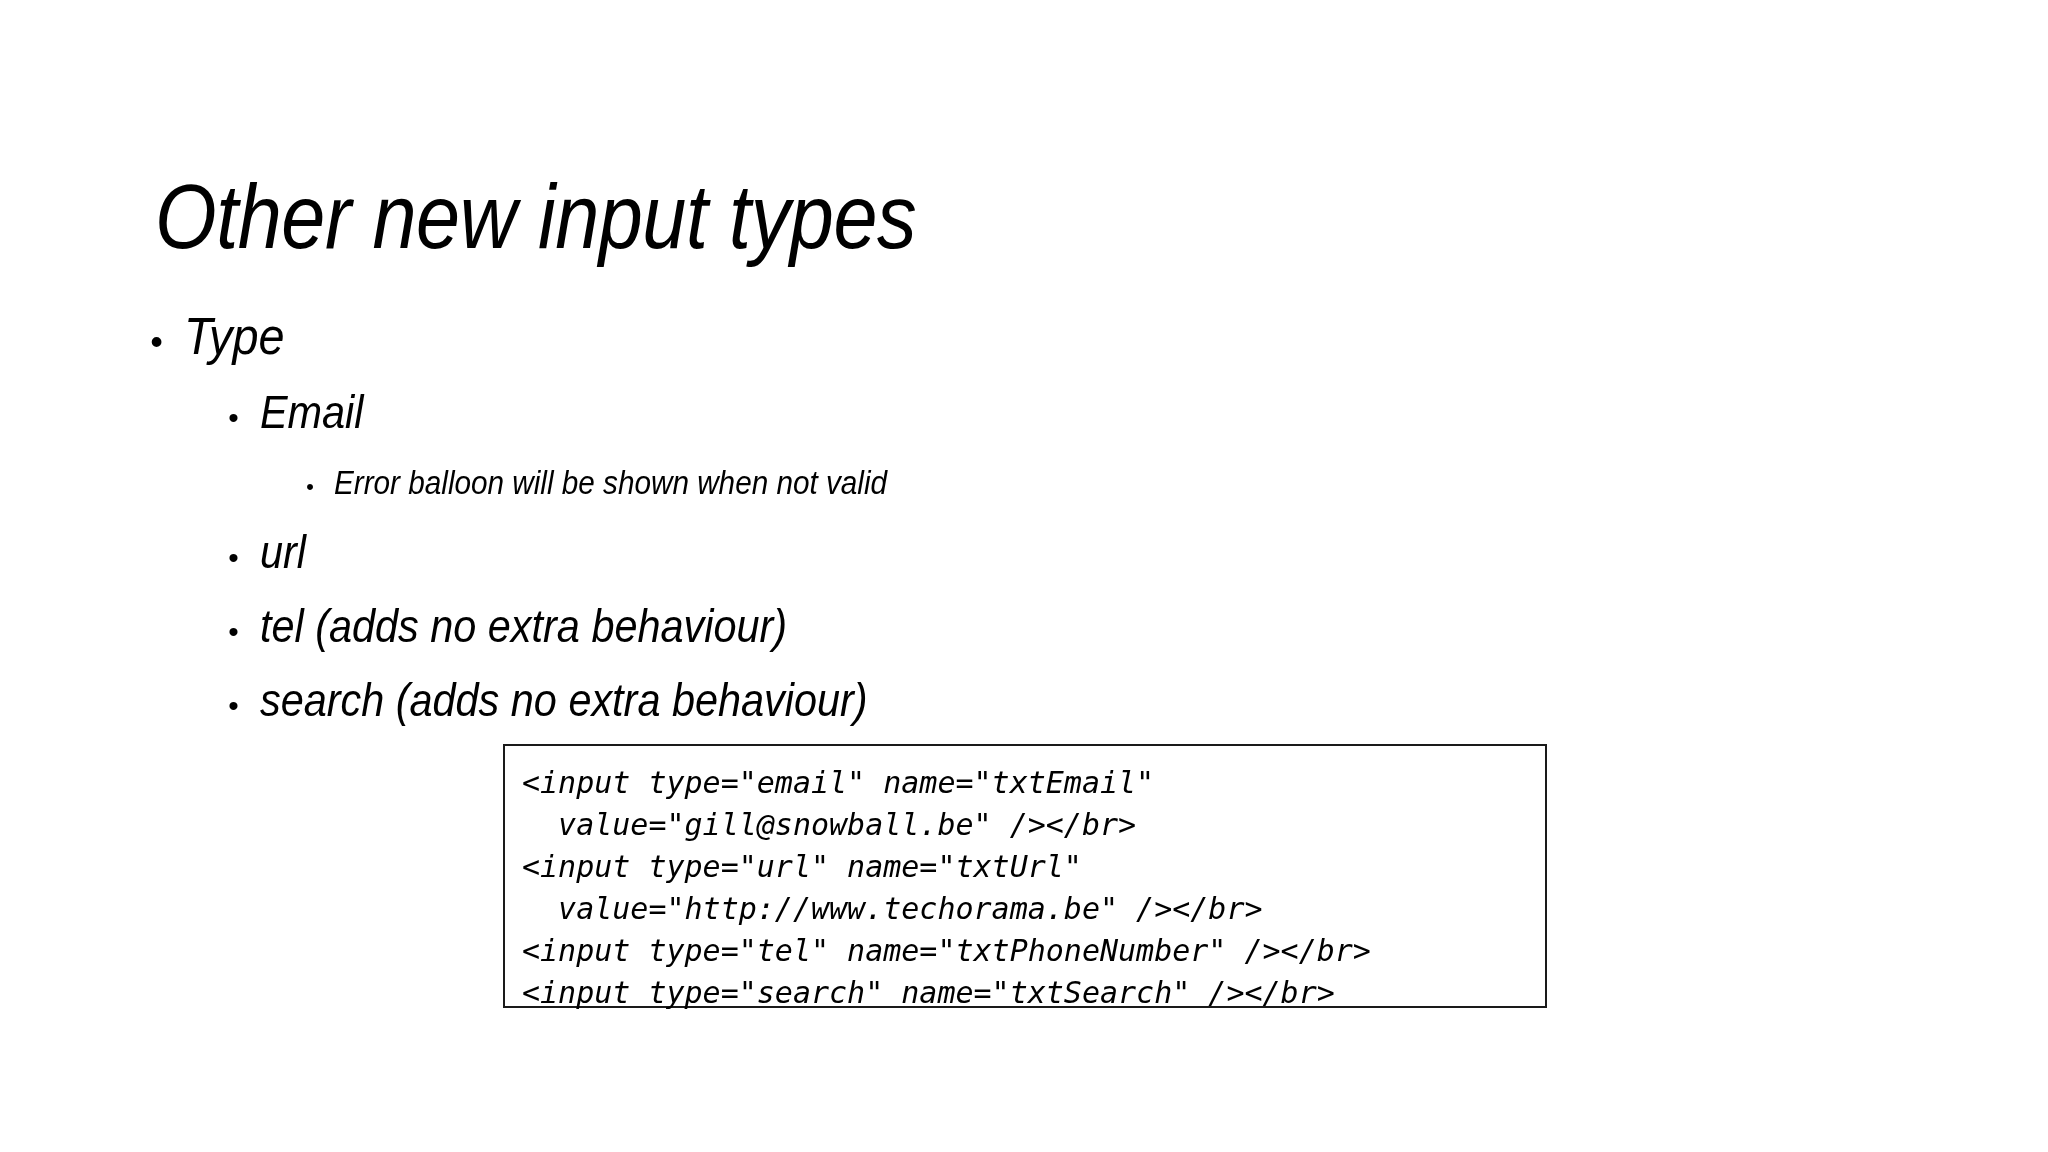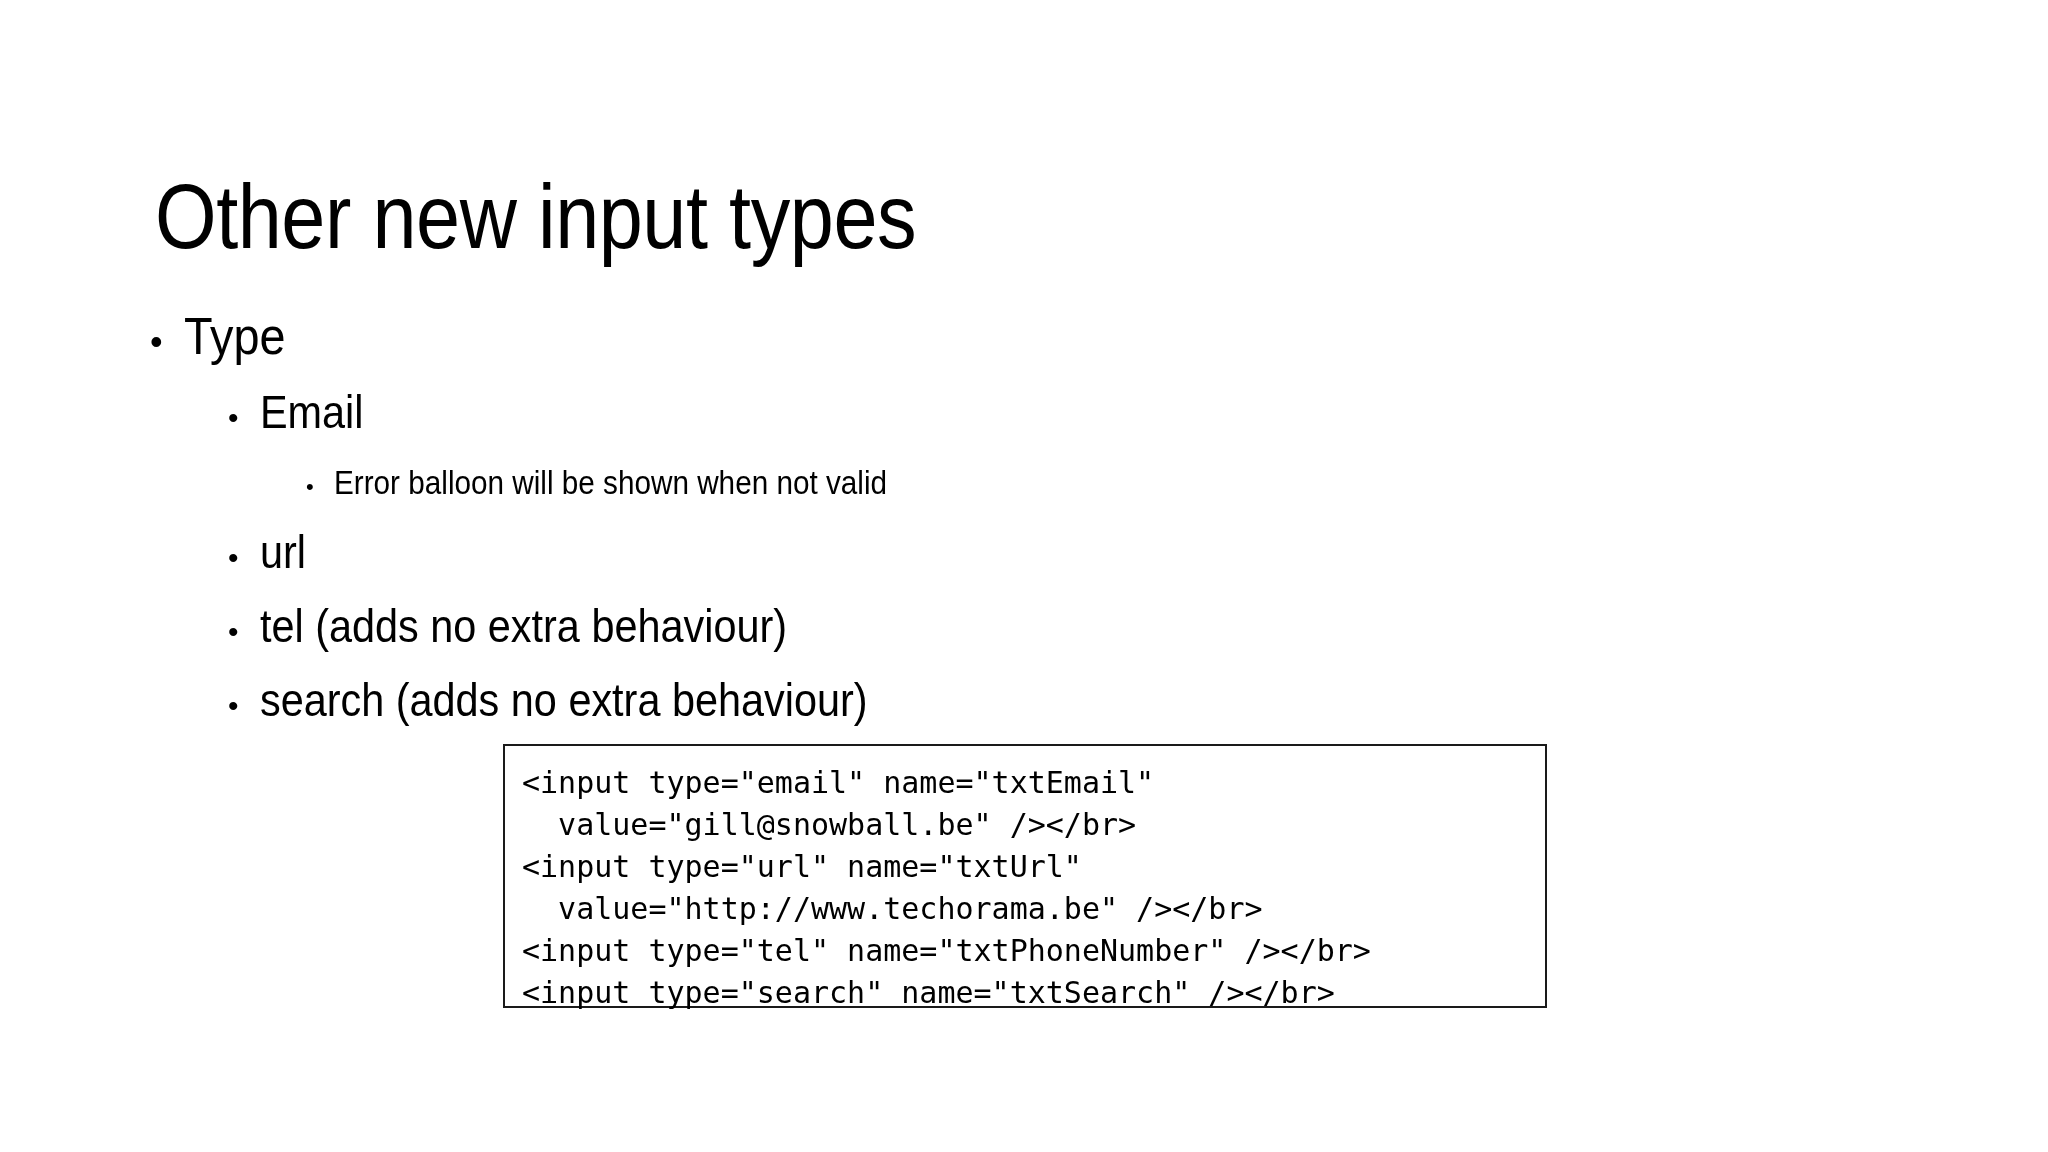--- a/index.html
+++ b/index.html
@@ -13,20 +13,21 @@
     font-family: "Liberation Sans", sans-serif;
     color: #000000;
   }
 
   #slide {
     position: relative;
     width: 2048px;
     height: 1152px;
     background: #ffffff;
     overflow: hidden;
+    font-style: italic;
   }
 
   
   #slide-title {
     position: absolute;
     left: 155px;
     top: 108px;
     width: 1720px;
     font-size: 90px;
     line-height: 1.1;

